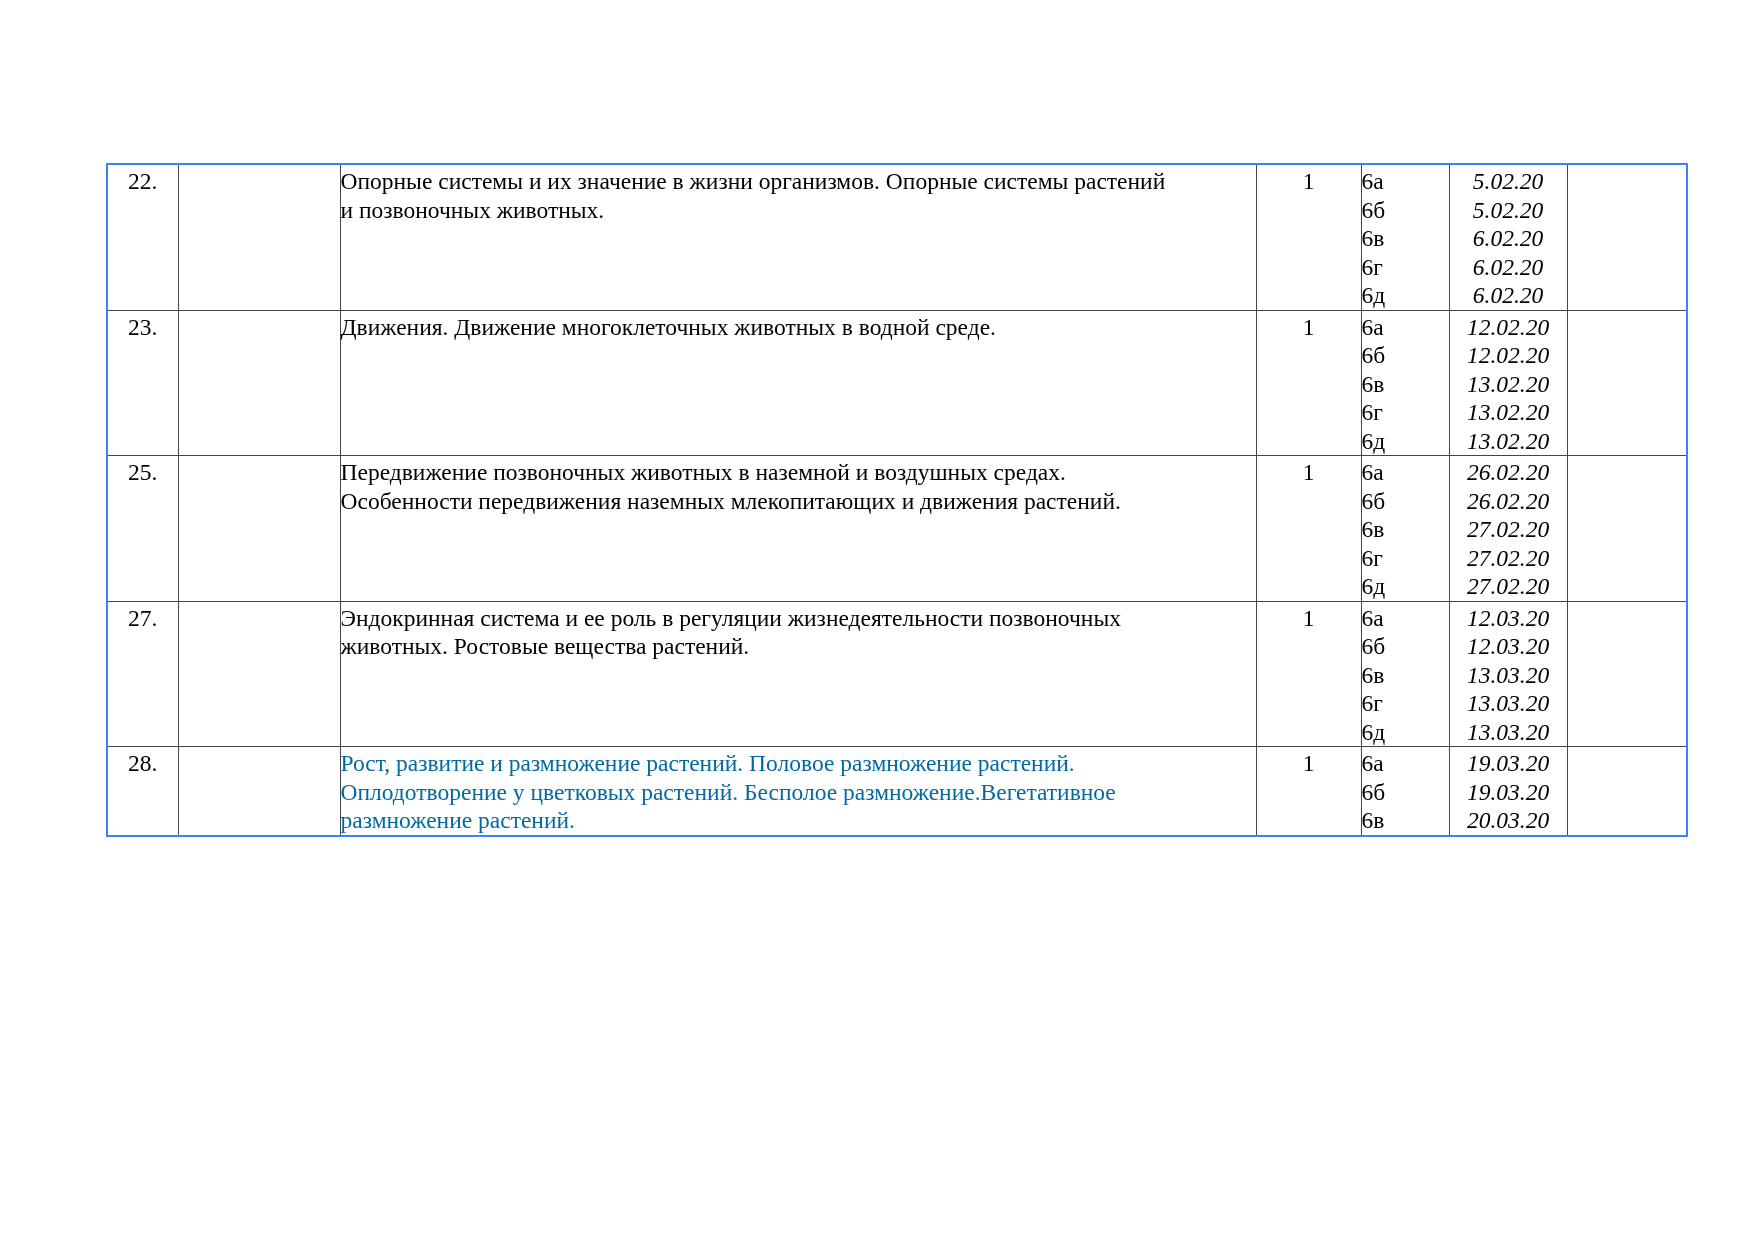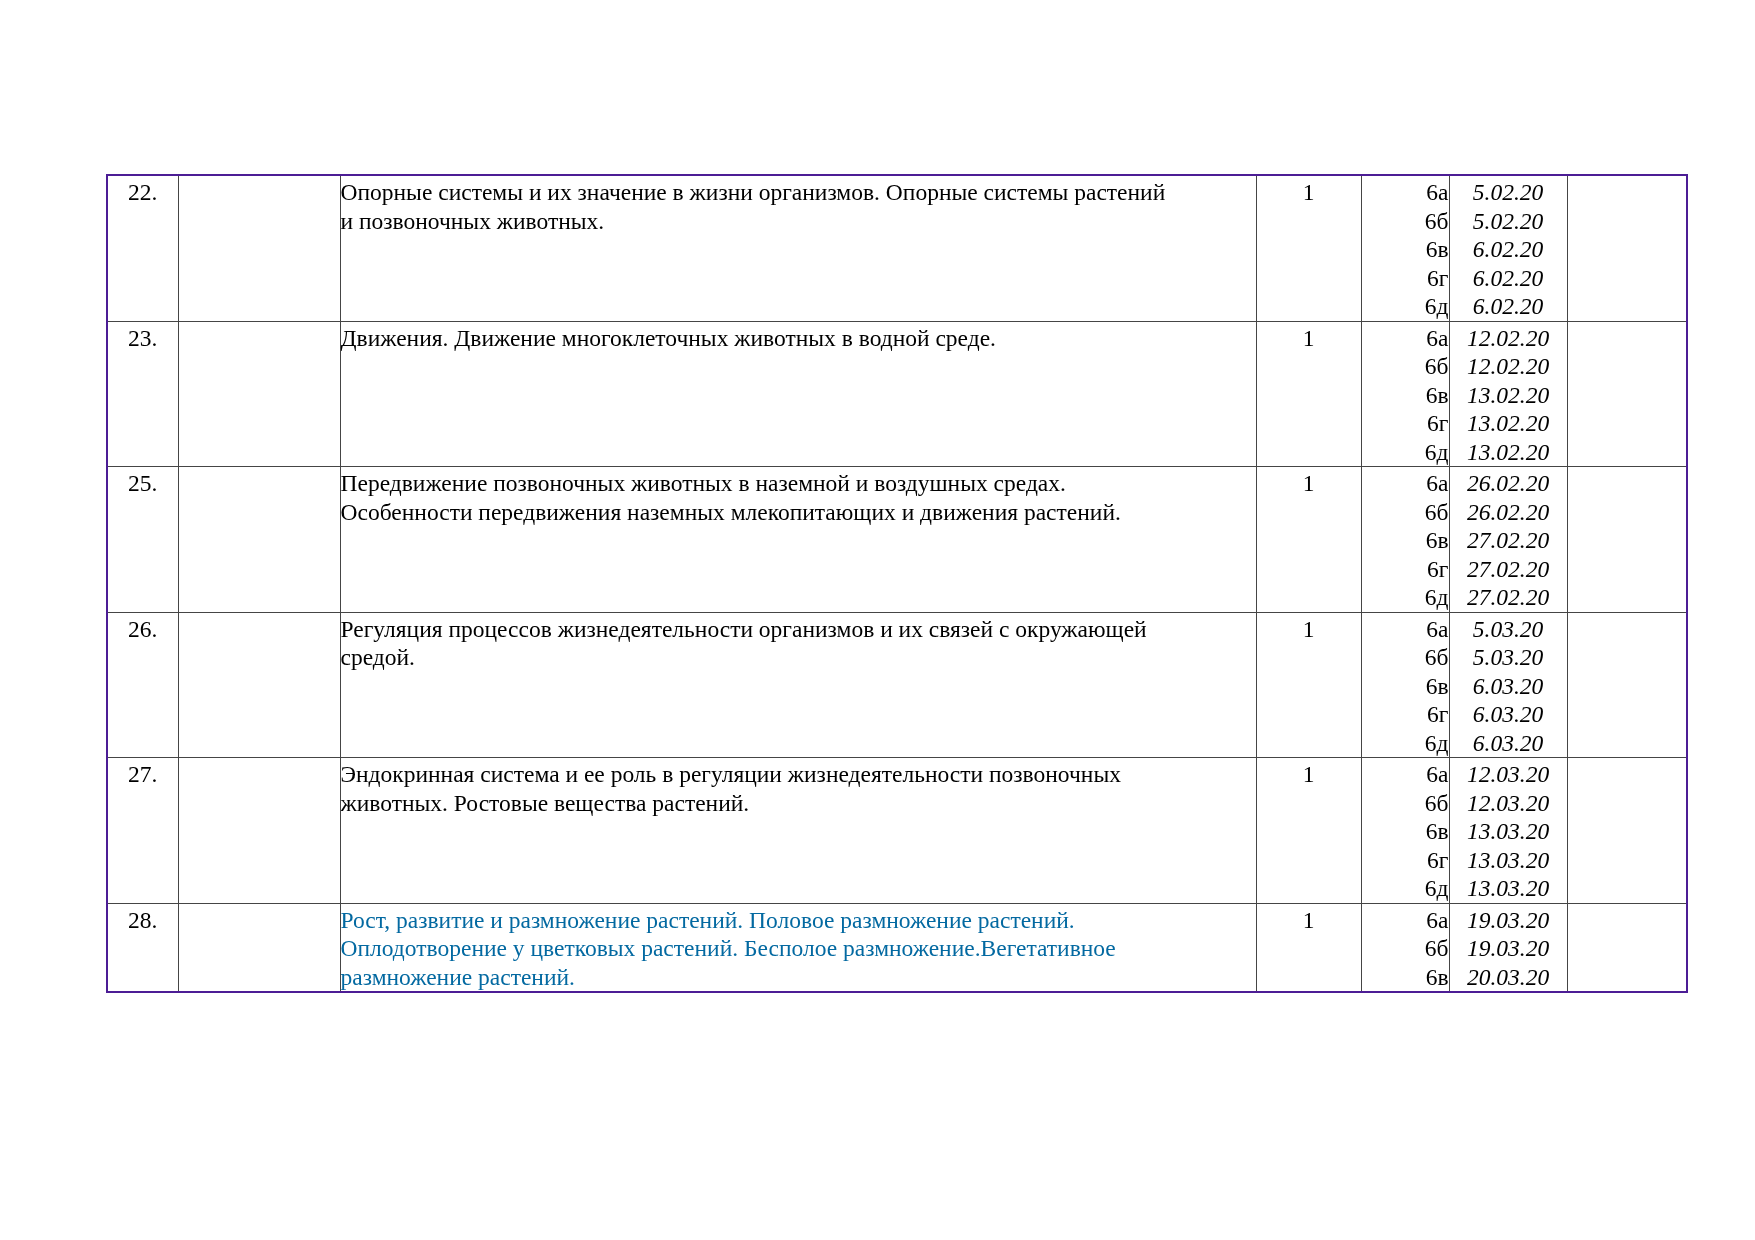--- a/index.html
+++ b/index.html
@@ -11,40 +11,40 @@
     position: relative;
     width: 1755px;
     height: 1240px;
     background: #ffffff;
     overflow: hidden;
     font-family: "Liberation Serif", "DejaVu Serif", serif;
   }
   table.plan {
     position: absolute;
     left: 106px;
-    top: 174px;
+    top: 163px;
     width: 1580px;
     border-collapse: collapse;
     table-layout: fixed;
-    border: 2px solid #4c1d95;
+    border: 2px solid #3b82f6;
   }
   table.plan td {
     border: 1.5px solid #454545;
     vertical-align: top;
     padding: 2px 0 0 0;
     font-size: 23.5px;
     line-height: 28.5px;
     color: #000000;
     overflow: hidden;
     white-space: pre-line;
   }
   td.c-num    { text-align: center; }
   td.c-topic  { text-align: left; padding-left: 9px; padding-right: 4px; margin-left: 44px; }
   td.c-hours  { text-align: center; }
-  td.c-class  { text-align: right; }
+  td.c-class  { text-align: left; }
   td.c-date   { text-align: center; font-style: italic; }
   td.c-blank  { }
   td.c-topic b { font-weight: bold; }
   tr.r28 { height: 85px; }
 </style>
 </head>
 <body>
 
 <div class="page">
   <table class="plan">
@@ -105,38 +105,20 @@
 6г
 6д</td>
         <td class="c-date">26.02.20
 26.02.20
 27.02.20
 27.02.20
 27.02.20</td>
         <td class="c-blank"></td>
       </tr>
       <tr>
-        <td class="c-num">26.</td>
-        <td class="c-blank"></td>
-        <td class="c-topic"><b></b><span>Регуляция процессов жизнедеятельности организмов и их связей с окружающей
-средой.</span></td>
-        <td class="c-hours">1</td>
-        <td class="c-class">6а
-6б
-6в
-6г
-6д</td>
-        <td class="c-date">5.03.20
-5.03.20
-6.03.20
-6.03.20
-6.03.20</td>
-        <td class="c-blank"></td>
-      </tr>
-      <tr>
         <td class="c-num">27.</td>
         <td class="c-blank"></td>
         <td class="c-topic"><b></b><span>Эндокринная система и ее роль в регуляции жизнедеятельности позвоночных
 животных. Ростовые вещества растений.</span></td>
         <td class="c-hours">1</td>
         <td class="c-class">6а
 6б
 6в
 6г
 6д</td>

